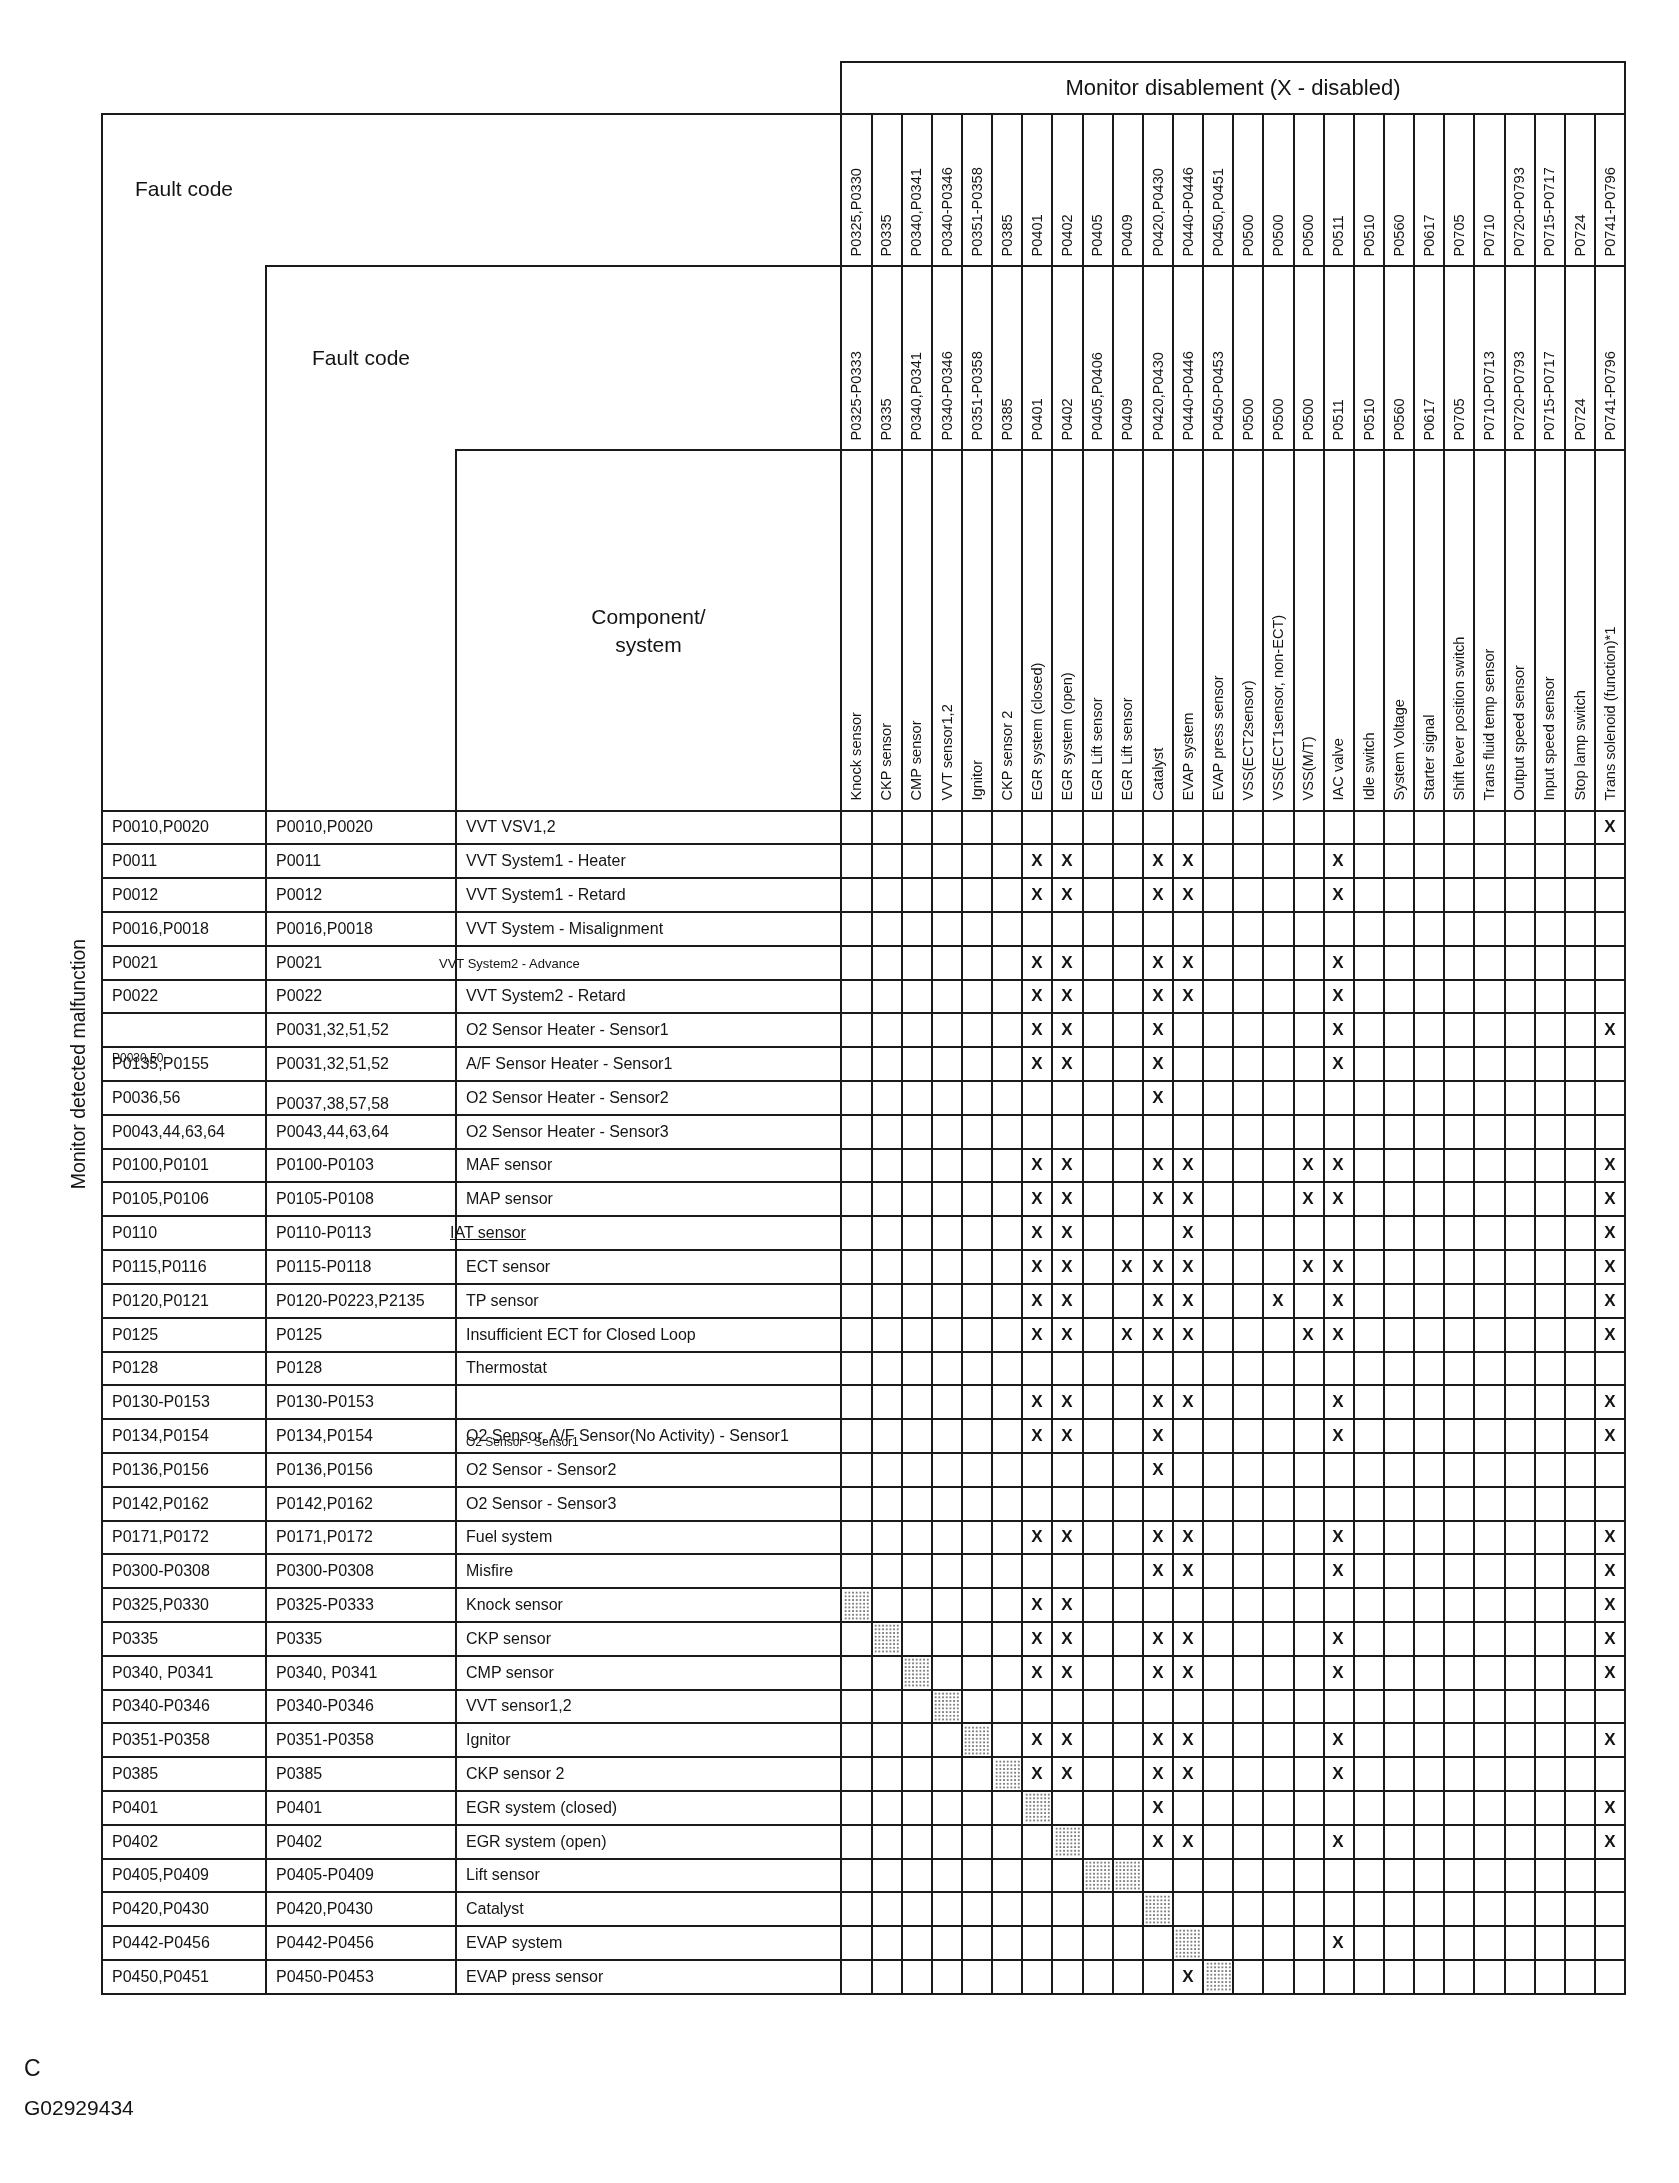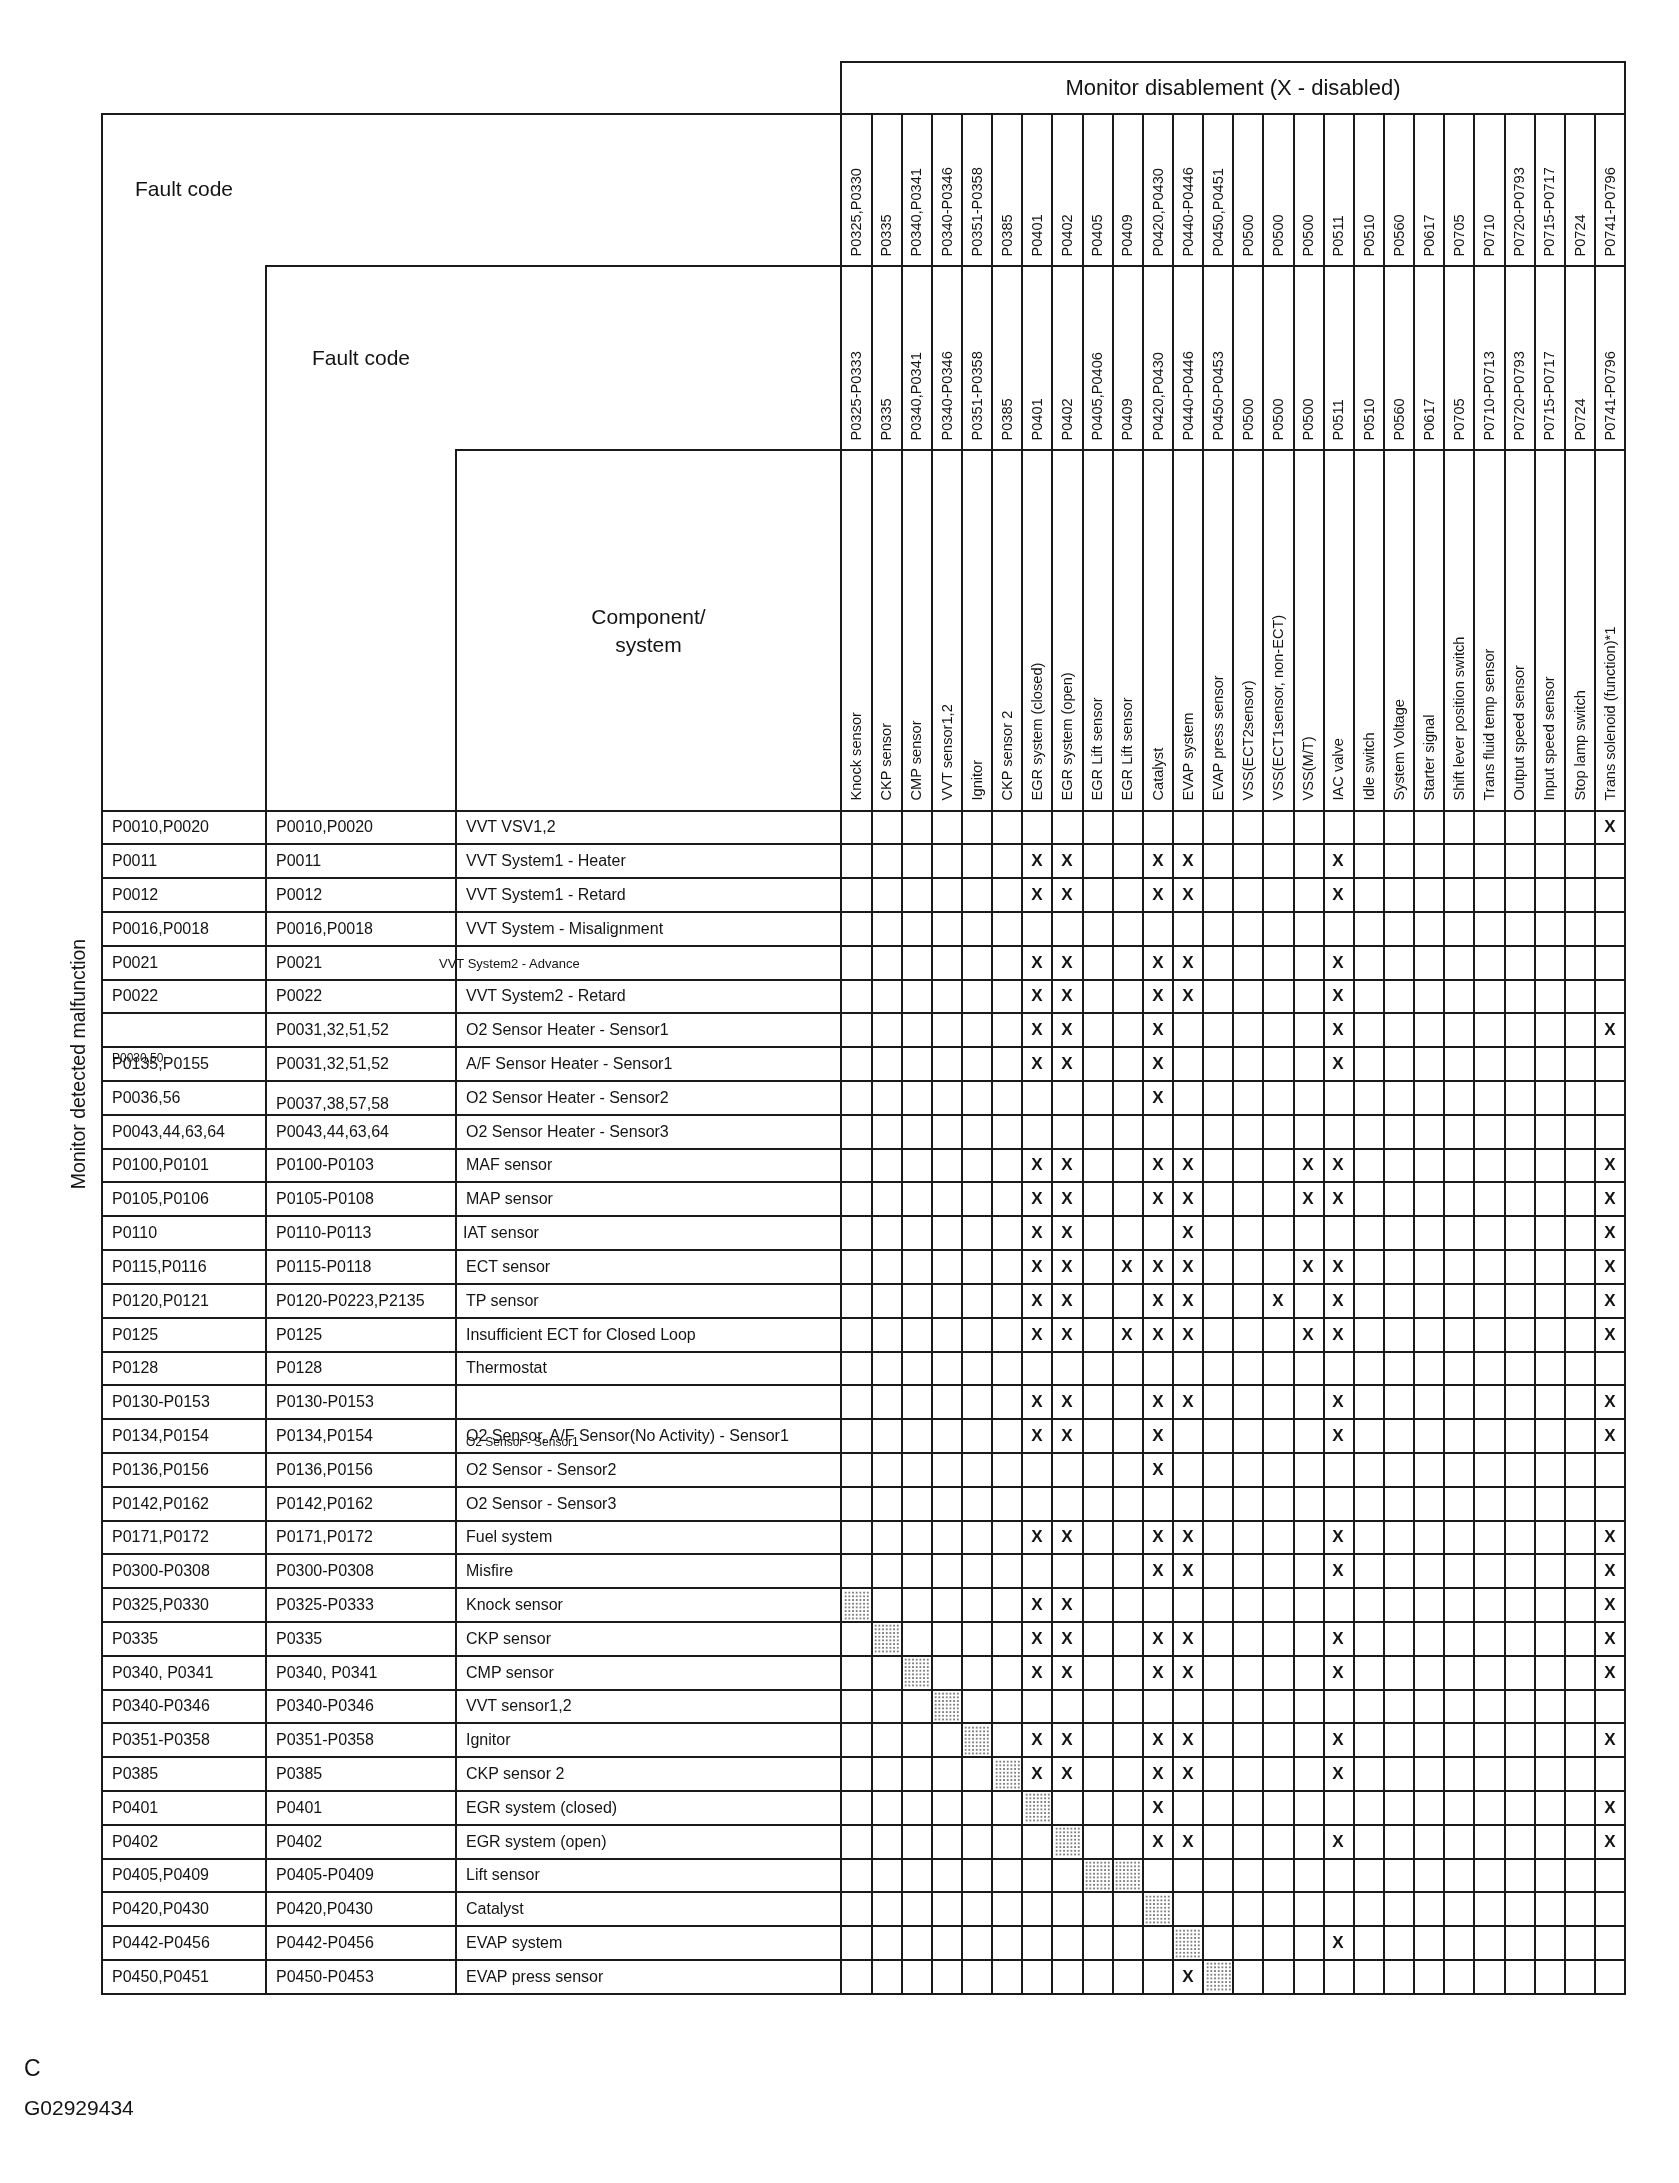--- a/index.html
+++ b/index.html
@@ -180,21 +180,21 @@
     <div class="txt" style="left: 466px; top: 1182px; width: 374px; height: 34px; font-size: 16px;">MAP sensor</div>
     <div class="mark" style="left: 1022px; top: 1182px; width: 30px; height: 34px; font-size: 17px;">X</div>
     <div class="mark" style="left: 1052px; top: 1182px; width: 30px; height: 34px; font-size: 17px;">X</div>
     <div class="mark" style="left: 1143px; top: 1182px; width: 30px; height: 34px; font-size: 17px;">X</div>
     <div class="mark" style="left: 1173px; top: 1182px; width: 30px; height: 34px; font-size: 17px;">X</div>
     <div class="mark" style="left: 1293px; top: 1182px; width: 30px; height: 34px; font-size: 17px;">X</div>
     <div class="mark" style="left: 1323px; top: 1182px; width: 30px; height: 34px; font-size: 17px;">X</div>
     <div class="mark" style="left: 1595px; top: 1182px; width: 30px; height: 34px; font-size: 17px;">X</div>
     <div class="txt" style="left: 112px; top: 1216px; width: 152px; height: 34px; font-size: 16px;">P0110</div>
     <div class="txt" style="left: 276px; top: 1216px; width: 179px; height: 34px; font-size: 16px;">P0110-P0113</div>
-    <div class="txt" style="left: 463px; top: 1216px; width: 374px; height: 34px; font-size: 16px;">IAT sensor</div>
+    <div class="txt" style="left: 450px; top: 1216px; width: 374px; height: 34px; font-size: 16px; text-decoration: underline;">IAT sensor</div>
     <div class="mark" style="left: 1022px; top: 1216px; width: 30px; height: 34px; font-size: 17px;">X</div>
     <div class="mark" style="left: 1052px; top: 1216px; width: 30px; height: 34px; font-size: 17px;">X</div>
     <div class="mark" style="left: 1173px; top: 1216px; width: 30px; height: 34px; font-size: 17px;">X</div>
     <div class="mark" style="left: 1595px; top: 1216px; width: 30px; height: 34px; font-size: 17px;">X</div>
     <div class="txt" style="left: 112px; top: 1250px; width: 152px; height: 34px; font-size: 16px;">P0115,P0116</div>
     <div class="txt" style="left: 276px; top: 1250px; width: 179px; height: 34px; font-size: 16px;">P0115-P0118</div>
     <div class="txt" style="left: 466px; top: 1250px; width: 374px; height: 34px; font-size: 16px;">ECT sensor</div>
     <div class="mark" style="left: 1022px; top: 1250px; width: 30px; height: 34px; font-size: 17px;">X</div>
     <div class="mark" style="left: 1052px; top: 1250px; width: 30px; height: 34px; font-size: 17px;">X</div>
     <div class="mark" style="left: 1112px; top: 1250px; width: 30px; height: 34px; font-size: 17px;">X</div>

